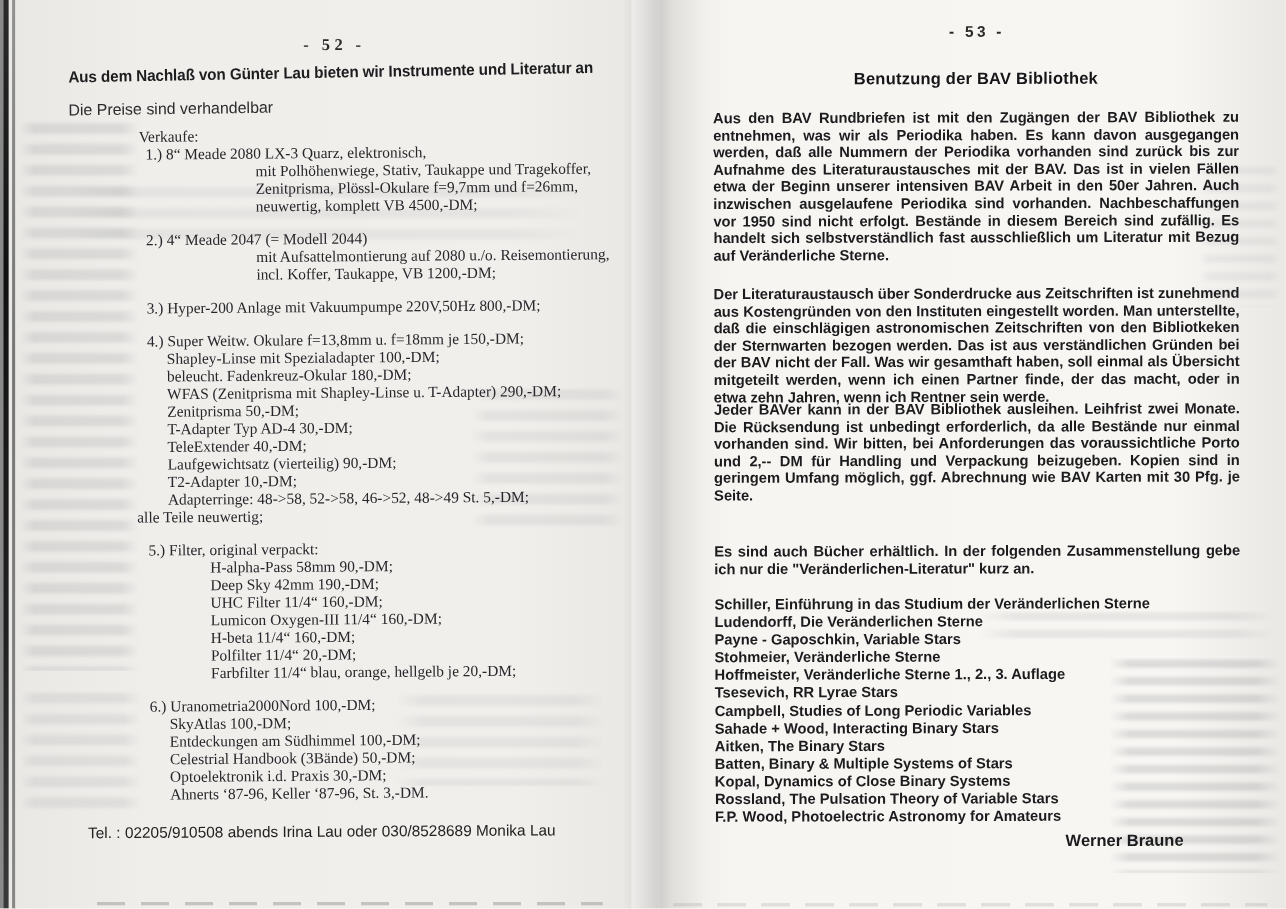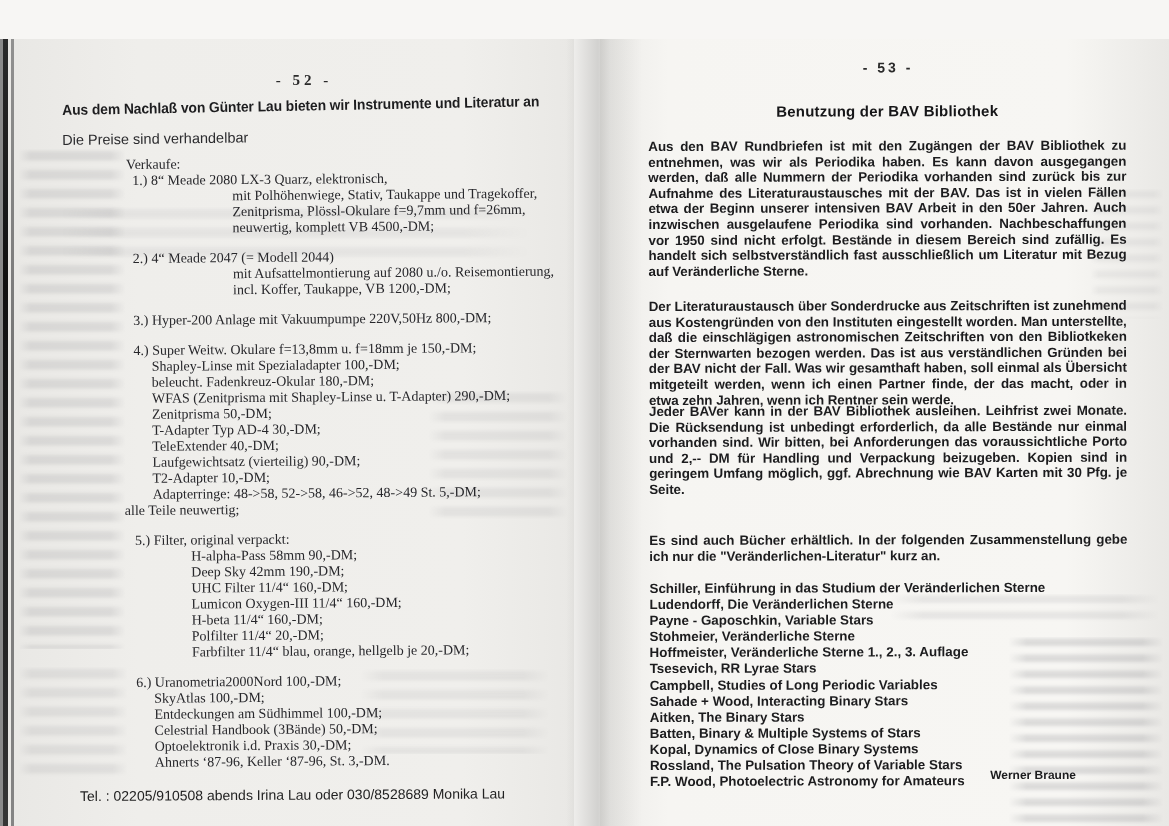--- a/index.html
+++ b/index.html
@@ -1,21 +1,21 @@
 <!DOCTYPE html>
 <html><head>
 <meta charset="utf-8">
 <style>
   html,body{margin:0;padding:0;}
   body{
     width:1169px;height:826px;overflow:hidden;position:relative;
     background:#f7f6f4;
     font-family:"Liberation Sans",sans-serif;
   }
-  .scan{position:absolute;inset:0;margin-top:39px;}
+  .scan{position:absolute;inset:0;}
 
   
   .spine-outer{position:absolute;left:0;top:0;width:3px;height:826px;background:#8a8a8a;}
   .spine-dark{position:absolute;left:3px;top:0;width:5px;height:826px;
     background:linear-gradient(180deg,#2a2a2a,#111 30%,#222 70%,#3a3a3a);}
   .spine-gap{position:absolute;left:8px;top:0;width:3px;height:826px;background:#e9e8e5;}
   .spine-inner{position:absolute;left:11px;top:0;width:3px;height:826px;
     background:linear-gradient(180deg,#777,#555 40%,#6a6a6a);opacity:.8;}
 
   .page-left{position:absolute;left:14px;top:0;width:560px;height:826px;
@@ -73,22 +73,22 @@
   .rp .pnum{left:150px;top:20px;width:180px;font-family:"Liberation Sans",sans-serif;
     font-size:14px;letter-spacing:3px;}
   .rp-title{position:absolute;left:0;top:64px;width:100%;text-align:center;
     font-weight:bold;font-size:15px;letter-spacing:.2px;color:#161618;}
   .rp p{position:absolute;left:0;width:478px;margin:0;text-align:justify;
     font-weight:bold;font-size:13.4px;line-height:15.6px;letter-spacing:-.05px;color:#1c1c1e;}
   .rp .p1{top:100px;} .rp .p2{top:260px;} .rp .p3{top:365px;} .rp .p4{top:494px;}
   .books{position:absolute;left:0;top:542px;width:478px;
     font-weight:bold;font-size:13.4px;line-height:16.1px;color:#1c1c1e;}
   .books .bline{white-space:nowrap;}
-  .signature{position:absolute;top:730px;right:52px;
-    font-weight:bold;font-size:12px;color:#1c1c1e;}
+  .signature{position:absolute;top:757px;right:52px;
+    font-weight:bold;font-size:15px;color:#1c1c1e;}
 </style>
 </head>
 <body>
 
 <div class="scan">
 
   <div class="spine-outer"></div>
   <div class="spine-dark"></div>
   <div class="spine-gap"></div>
   <div class="spine-inner"></div>

